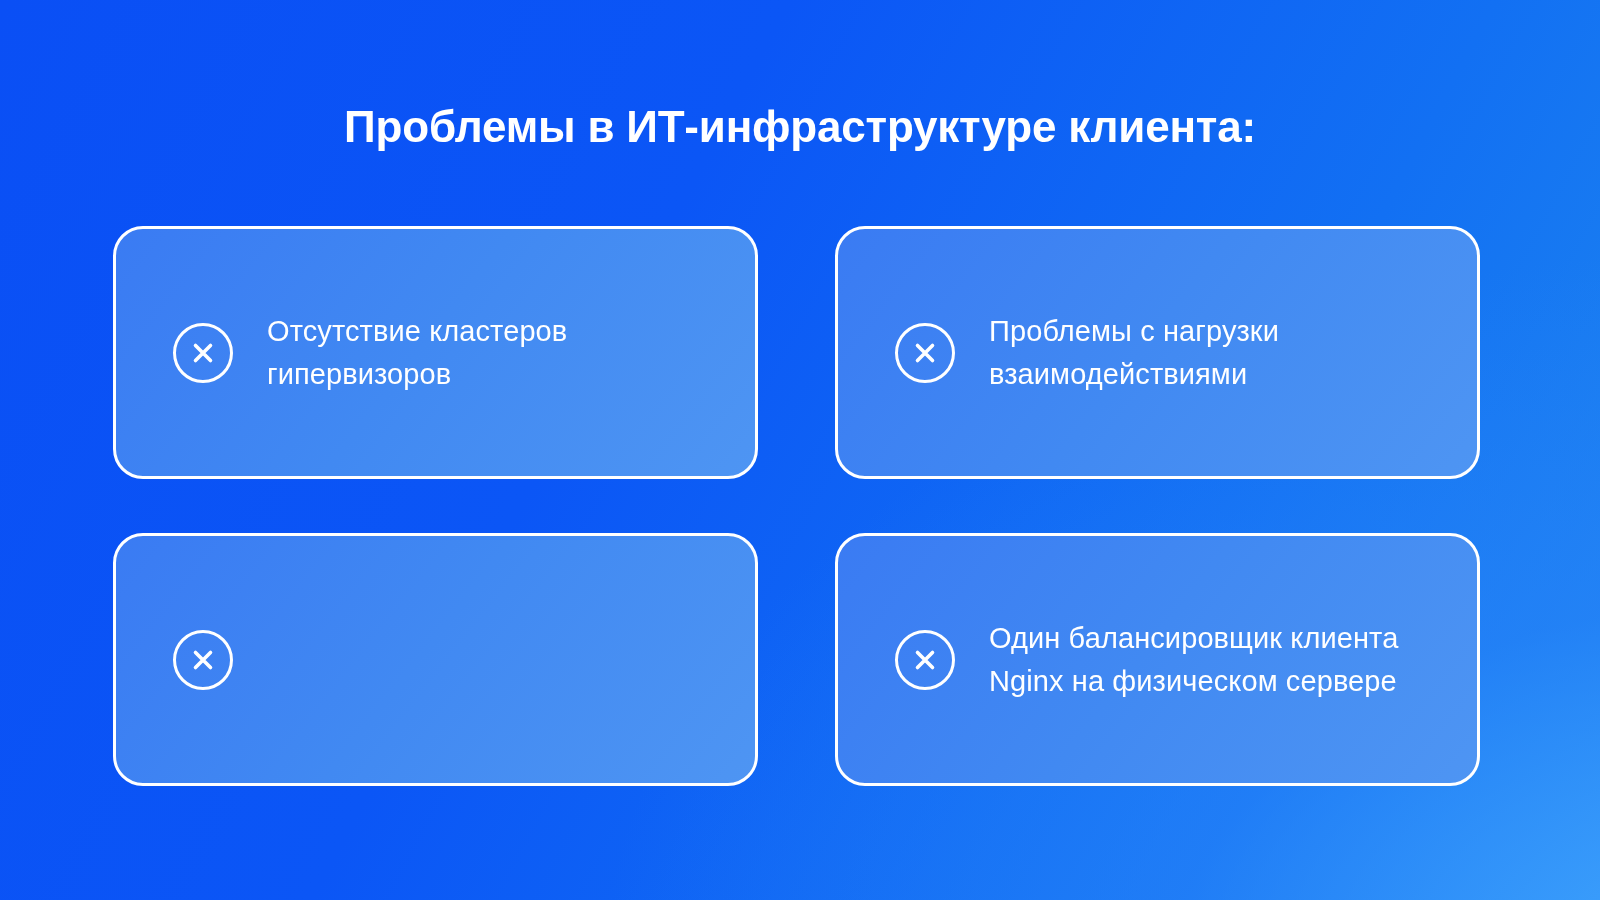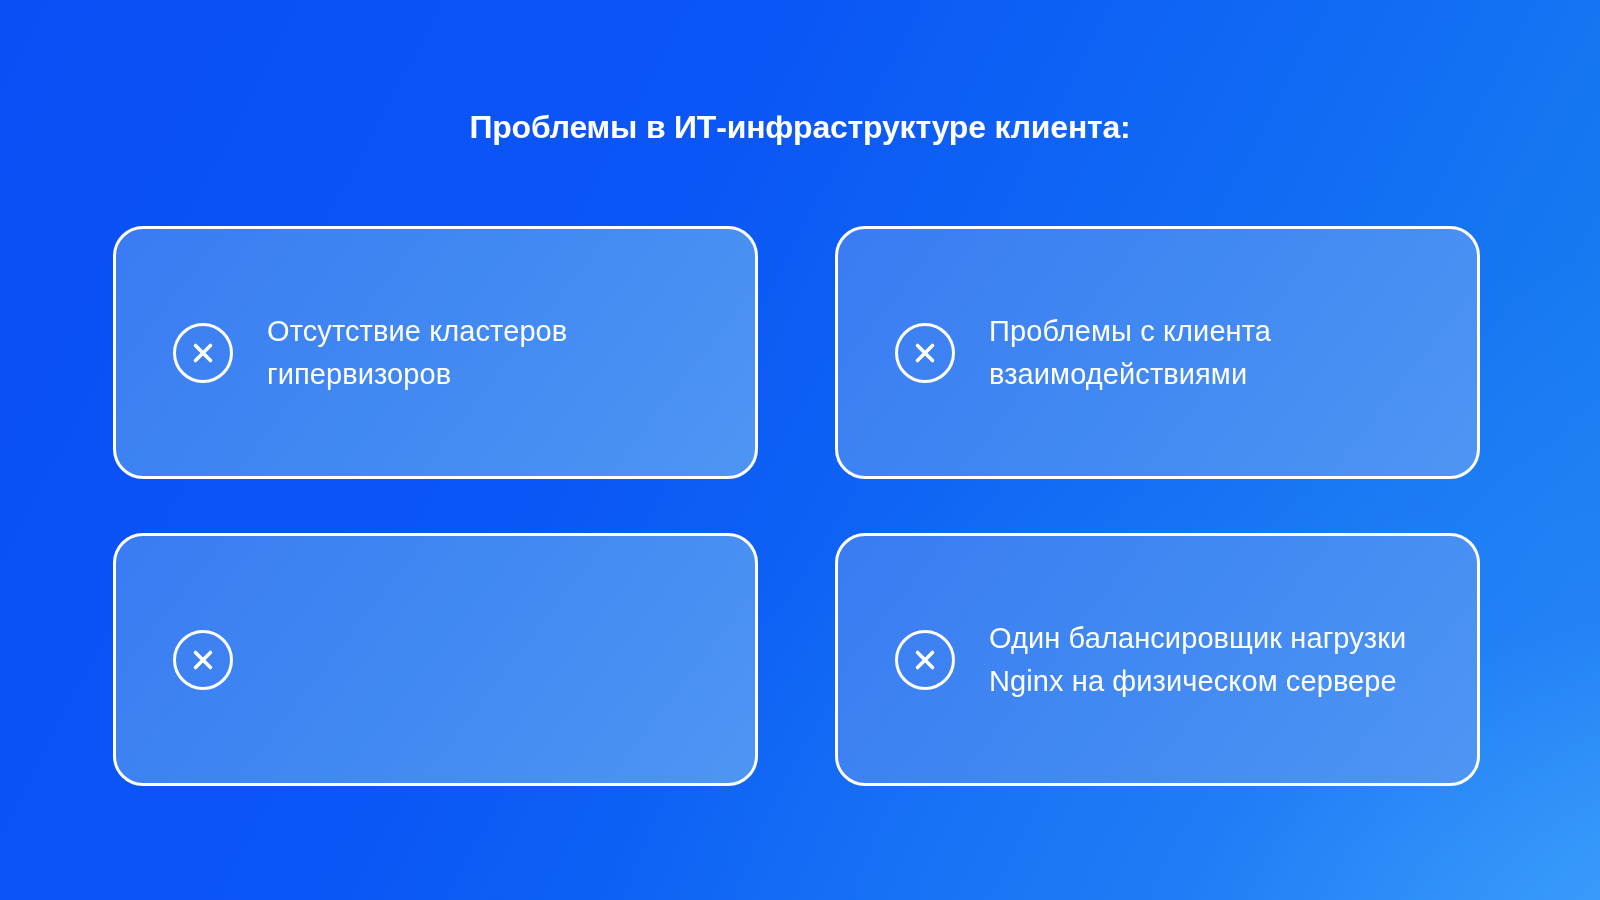--- a/index.html
+++ b/index.html
@@ -26,21 +26,21 @@
     overflow: hidden;
   }
 
   .slide-title {
     position: absolute;
     left: 0;
     right: 0;
     top: 103px;
     text-align: center;
     color: #ffffff;
-    font-size: 32px;
+    font-size: 44px;
     font-weight: 700;
     letter-spacing: -0.2px;
     line-height: 48px;
     white-space: nowrap;
   }
 
   .cards-grid {
     position: absolute;
     left: 113px;
     top: 226px;
@@ -107,36 +107,36 @@
       <span class="card-text">Отсутствие кластеров гипервизоров</span>
     </div>
 
     <div class="card">
       <span class="card-icon">
         <svg viewBox="0 0 62 62" xmlns="http://www.w3.org/2000/svg" aria-hidden="true">
           <circle cx="31" cy="31" r="28.5" fill="none" stroke="#ffffff" stroke-width="3"></circle>
           <path d="M23.5 23.5 L38.5 38.5 M38.5 23.5 L23.5 38.5" fill="none" stroke="#ffffff" stroke-width="3.6" stroke-linecap="round"></path>
         </svg>
       </span>
-      <span class="card-text">Проблемы с клиента взаимодействиями</span>
+      <span class="card-text">Проблемы с нагрузки взаимодействиями</span>
     </div>
 
     <div class="card">
       <span class="card-icon">
         <svg viewBox="0 0 62 62" xmlns="http://www.w3.org/2000/svg" aria-hidden="true">
           <circle cx="31" cy="31" r="28.5" fill="none" stroke="#ffffff" stroke-width="3"></circle>
           <path d="M23.5 23.5 L38.5 38.5 M38.5 23.5 L23.5 38.5" fill="none" stroke="#ffffff" stroke-width="3.6" stroke-linecap="round"></path>
         </svg>
       </span>
     </div>
 
     <div class="card">
       <span class="card-icon">
         <svg viewBox="0 0 62 62" xmlns="http://www.w3.org/2000/svg" aria-hidden="true">
           <circle cx="31" cy="31" r="28.5" fill="none" stroke="#ffffff" stroke-width="3"></circle>
           <path d="M23.5 23.5 L38.5 38.5 M38.5 23.5 L23.5 38.5" fill="none" stroke="#ffffff" stroke-width="3.6" stroke-linecap="round"></path>
         </svg>
       </span>
-      <span class="card-text">Один балансировщик нагрузки Nginx на физическом сервере</span>
+      <span class="card-text">Один балансировщик клиента Nginx на физическом сервере</span>
     </div>
 
   </div>
 </div>
 
 </body></html>

